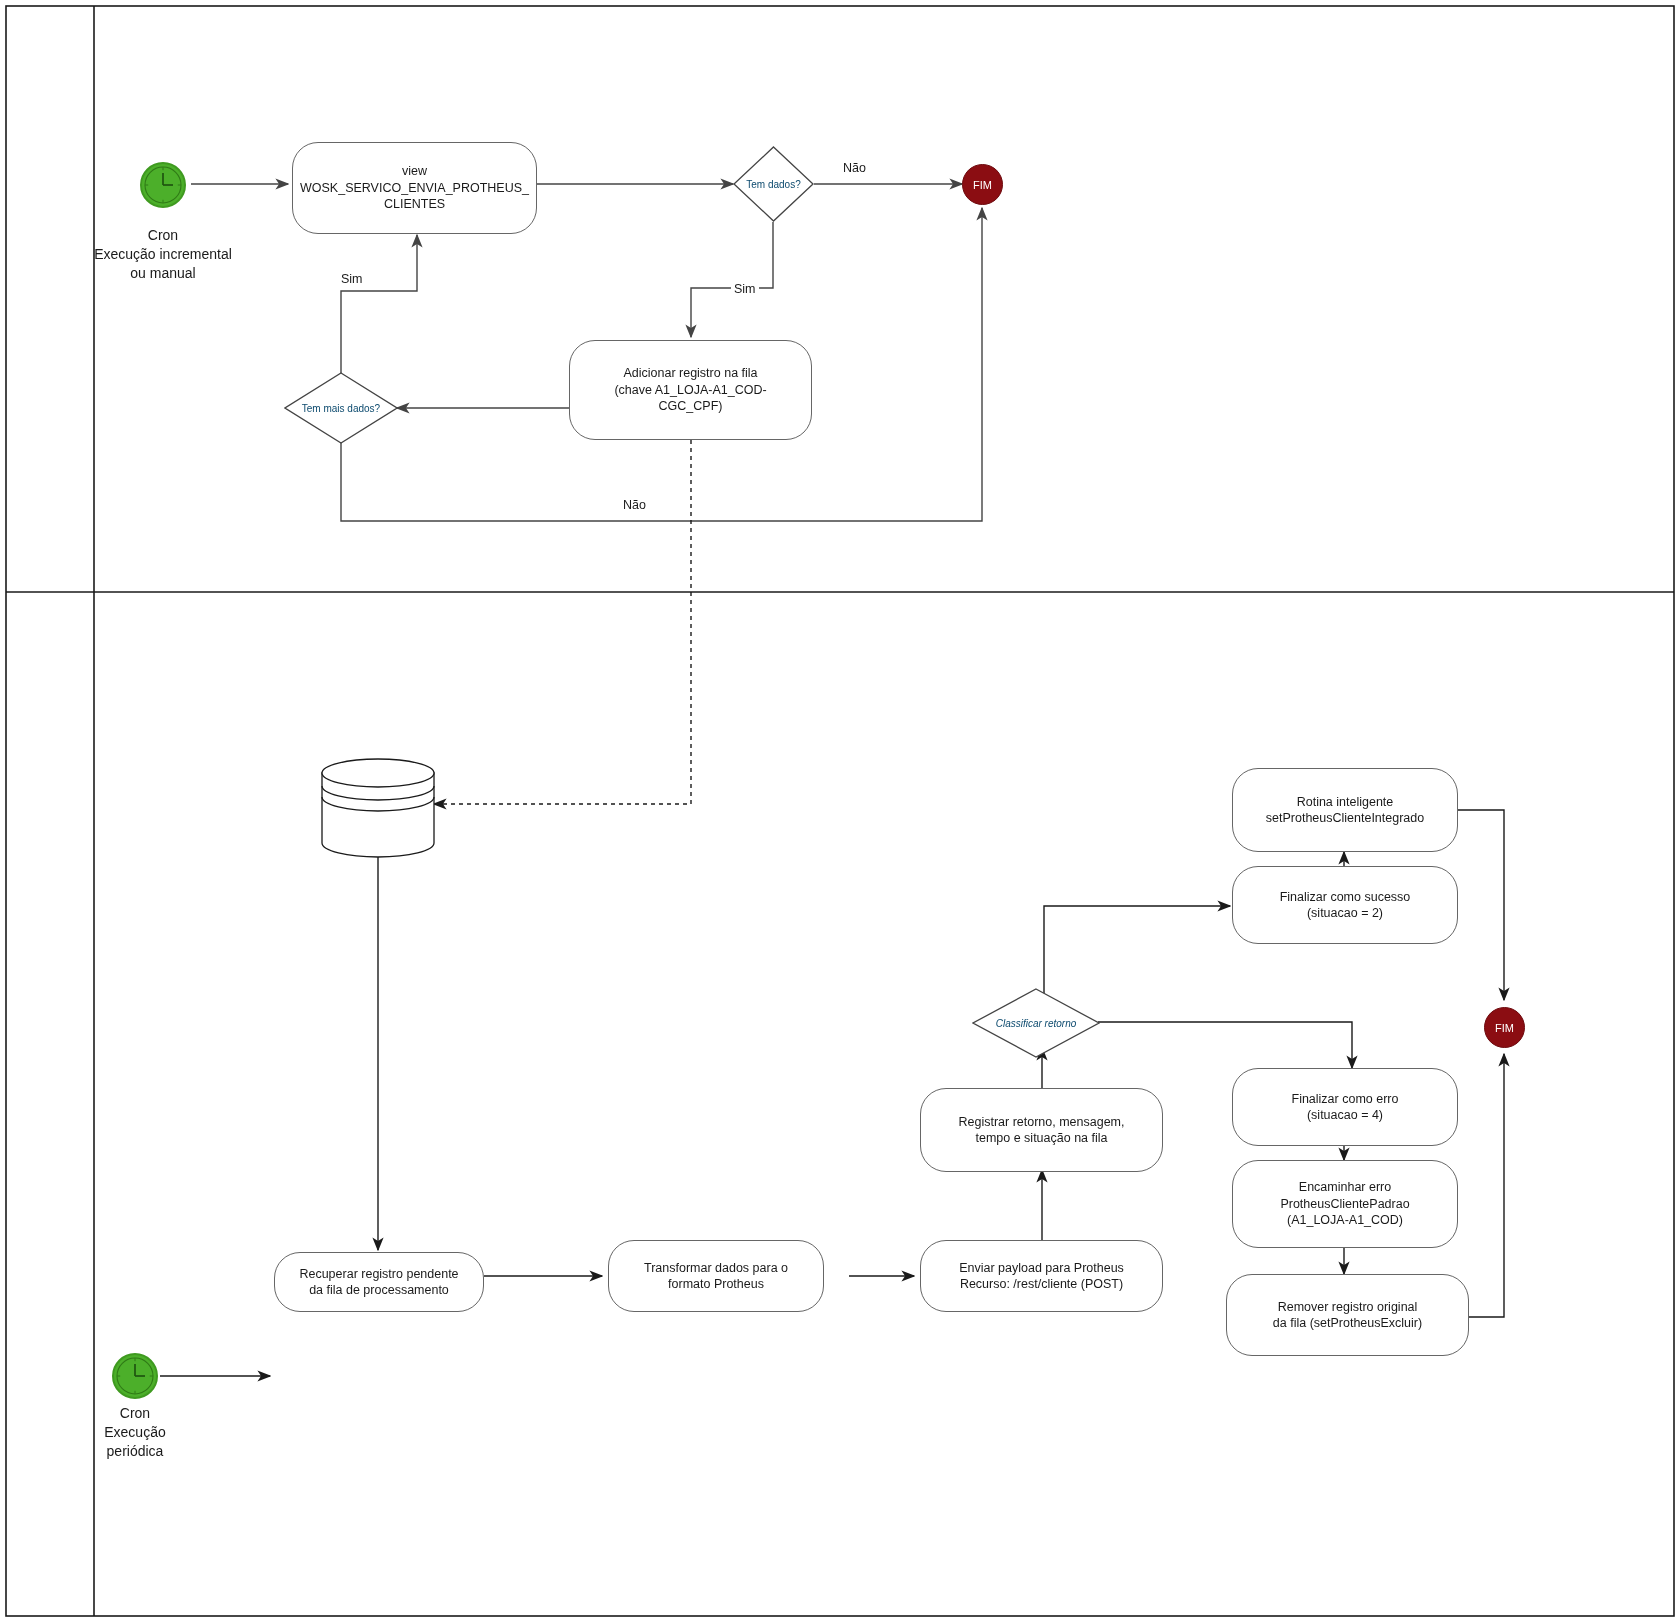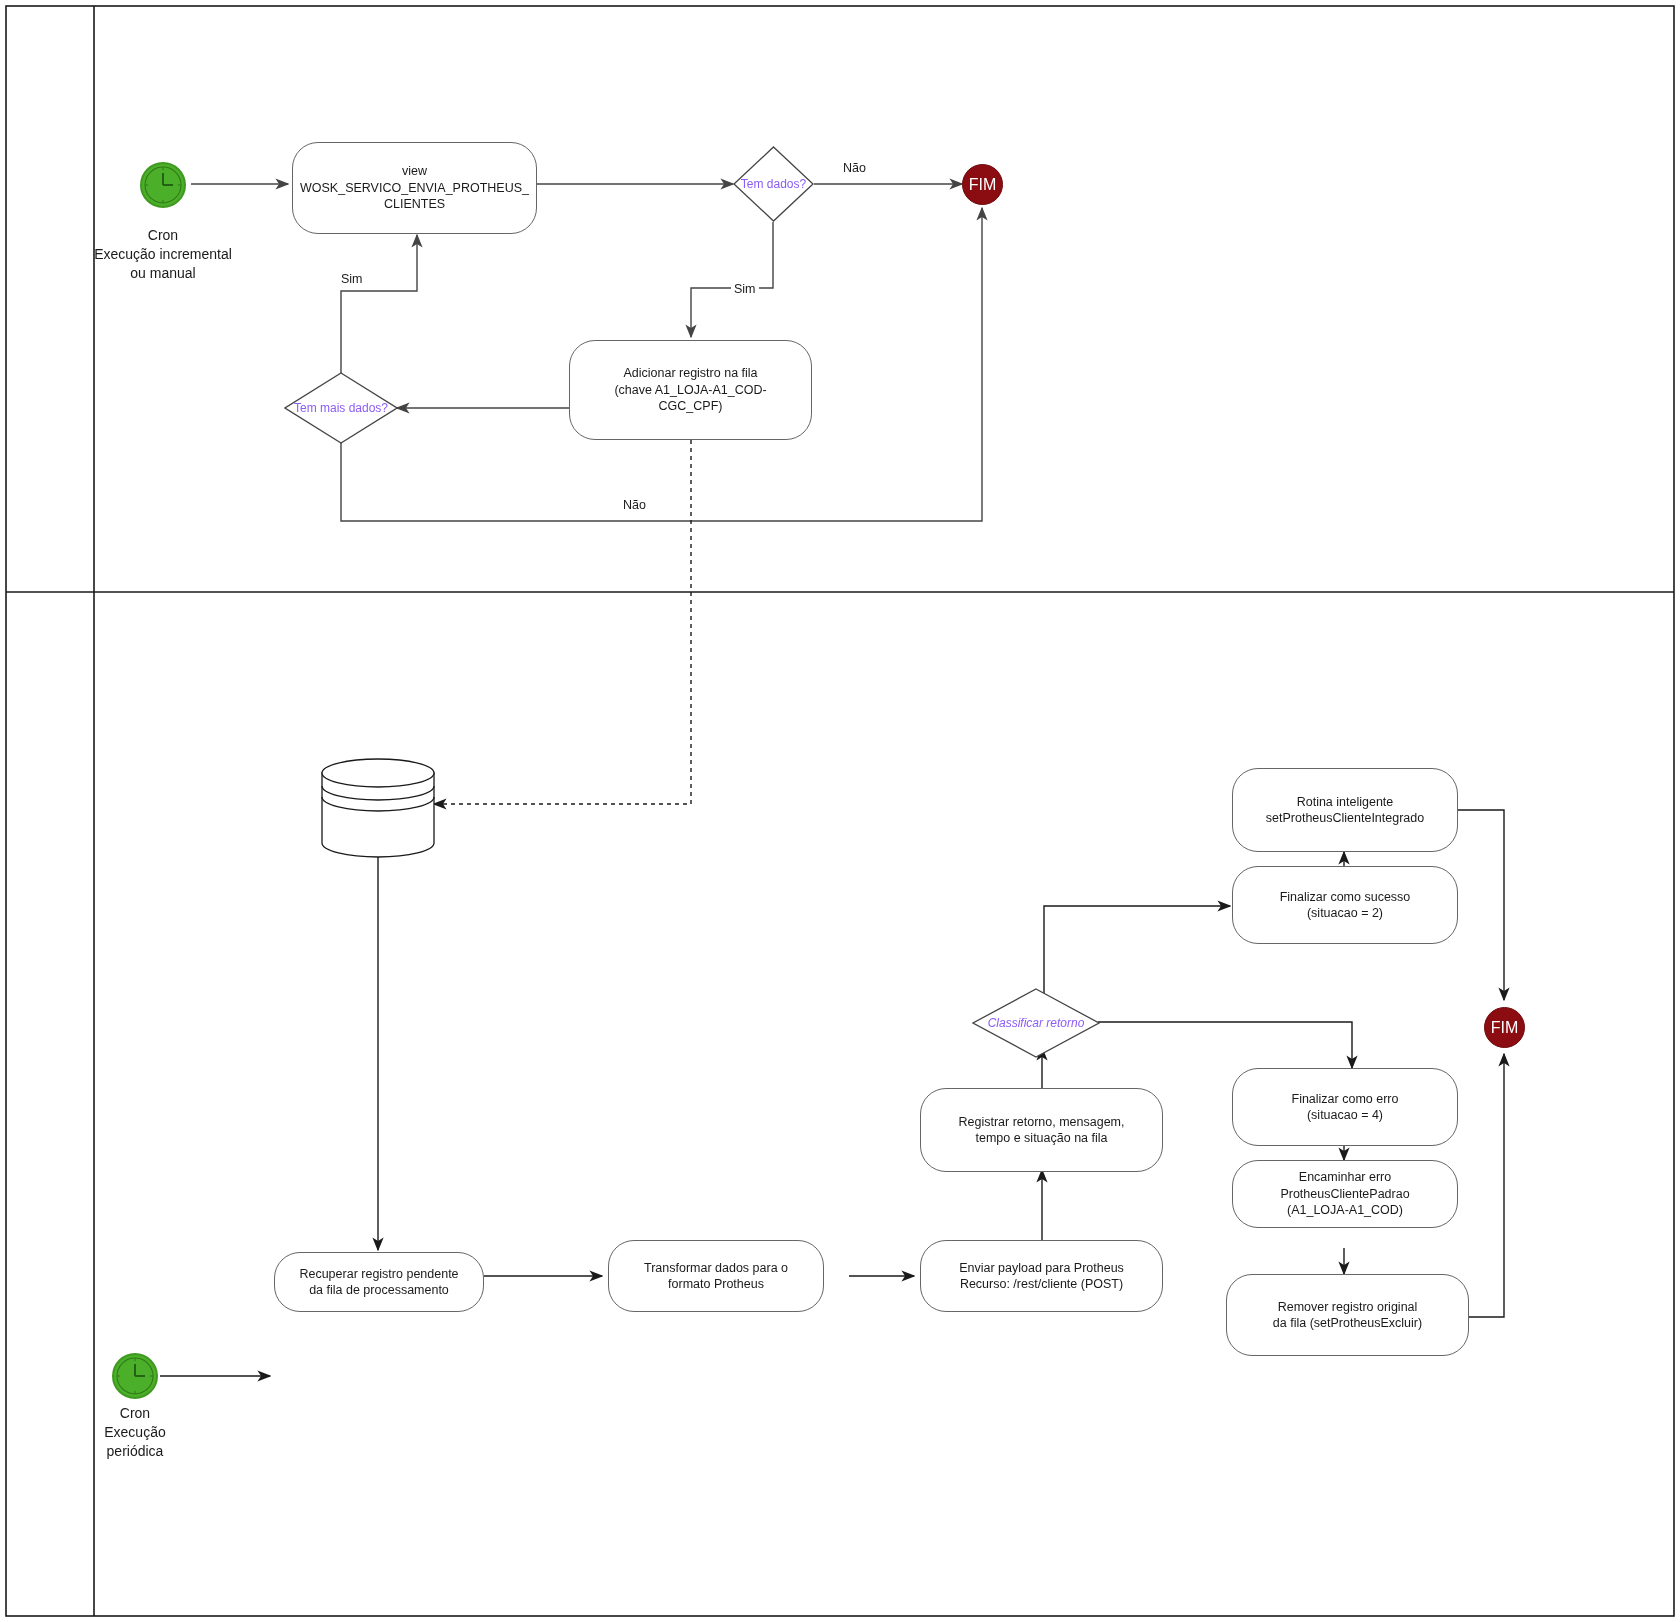--- a/index.html
+++ b/index.html
@@ -41,22 +41,22 @@
   }
   .diamond-wrap {
     position: absolute;
     display: flex;
     align-items: center;
     justify-content: center;
   }
   .diamond-label {
     position: relative;
     z-index: 3;
-    font-size: 12px;
-    color: #8b5cf6;
+    font-size: 10px;
+    color: #0c4a6e;
     background: transparent;
     white-space: nowrap;
     text-align: left;
   }
   .clock {
     position: absolute;
     border-radius: 50%;
     background: #4caf2a;
     border: 2px solid #3f9a20;
     box-sizing: border-box;
@@ -65,21 +65,21 @@
   .endnode {
     position: absolute;
     border-radius: 50%;
     background: #8b0d12;
     border: 1.5px solid #6d0a0e;
     box-sizing: border-box;
     display: flex;
     align-items: center;
     justify-content: center;
     color: #ffffff;
-    font-size: 16px;
+    font-size: 11px;
     font-weight: normal;
   }
   .caption {
     position: absolute;
     font-size: 14px;
     color: #1a1a1a;
     text-align: center;
     line-height: 1.34;
     white-space: pre-line;
   }
@@ -249,21 +249,21 @@
 
   <div class="node proc-box" style="left:1232px; top:866px; width:226px; height:78px; white-space:pre-line;">Finalizar como sucesso
 (situacao = 2)</div>
 
   <div class="node proc-box" style="left:1232px; top:768px; width:226px; height:84px; white-space:pre-line;">Rotina inteligente
 setProtheusClienteIntegrado</div>
 
   <div class="node proc-box" style="left:1232px; top:1068px; width:226px; height:78px; white-space:pre-line;">Finalizar como erro
 (situacao = 4)</div>
 
-  <div class="node proc-box" style="left:1232px; top:1160px; width:226px; height:68px; white-space:pre-line;">Encaminhar erro
+  <div class="node proc-box" style="left:1232px; top:1160px; width:226px; height:88px; white-space:pre-line;">Encaminhar erro
 ProtheusClientePadrao
 (A1_LOJA-A1_COD)</div>
 
   <div class="node proc-box" style="left:1226px; top:1274px; width:243px; height:82px; white-space:pre-line;">Remover registro original
 da fila (setProtheusExcluir)</div>
 
   <div class="endnode" style="left:1484px; top:1007px; width:41px; height:41px;">FIM</div>
 
 </div>
 

